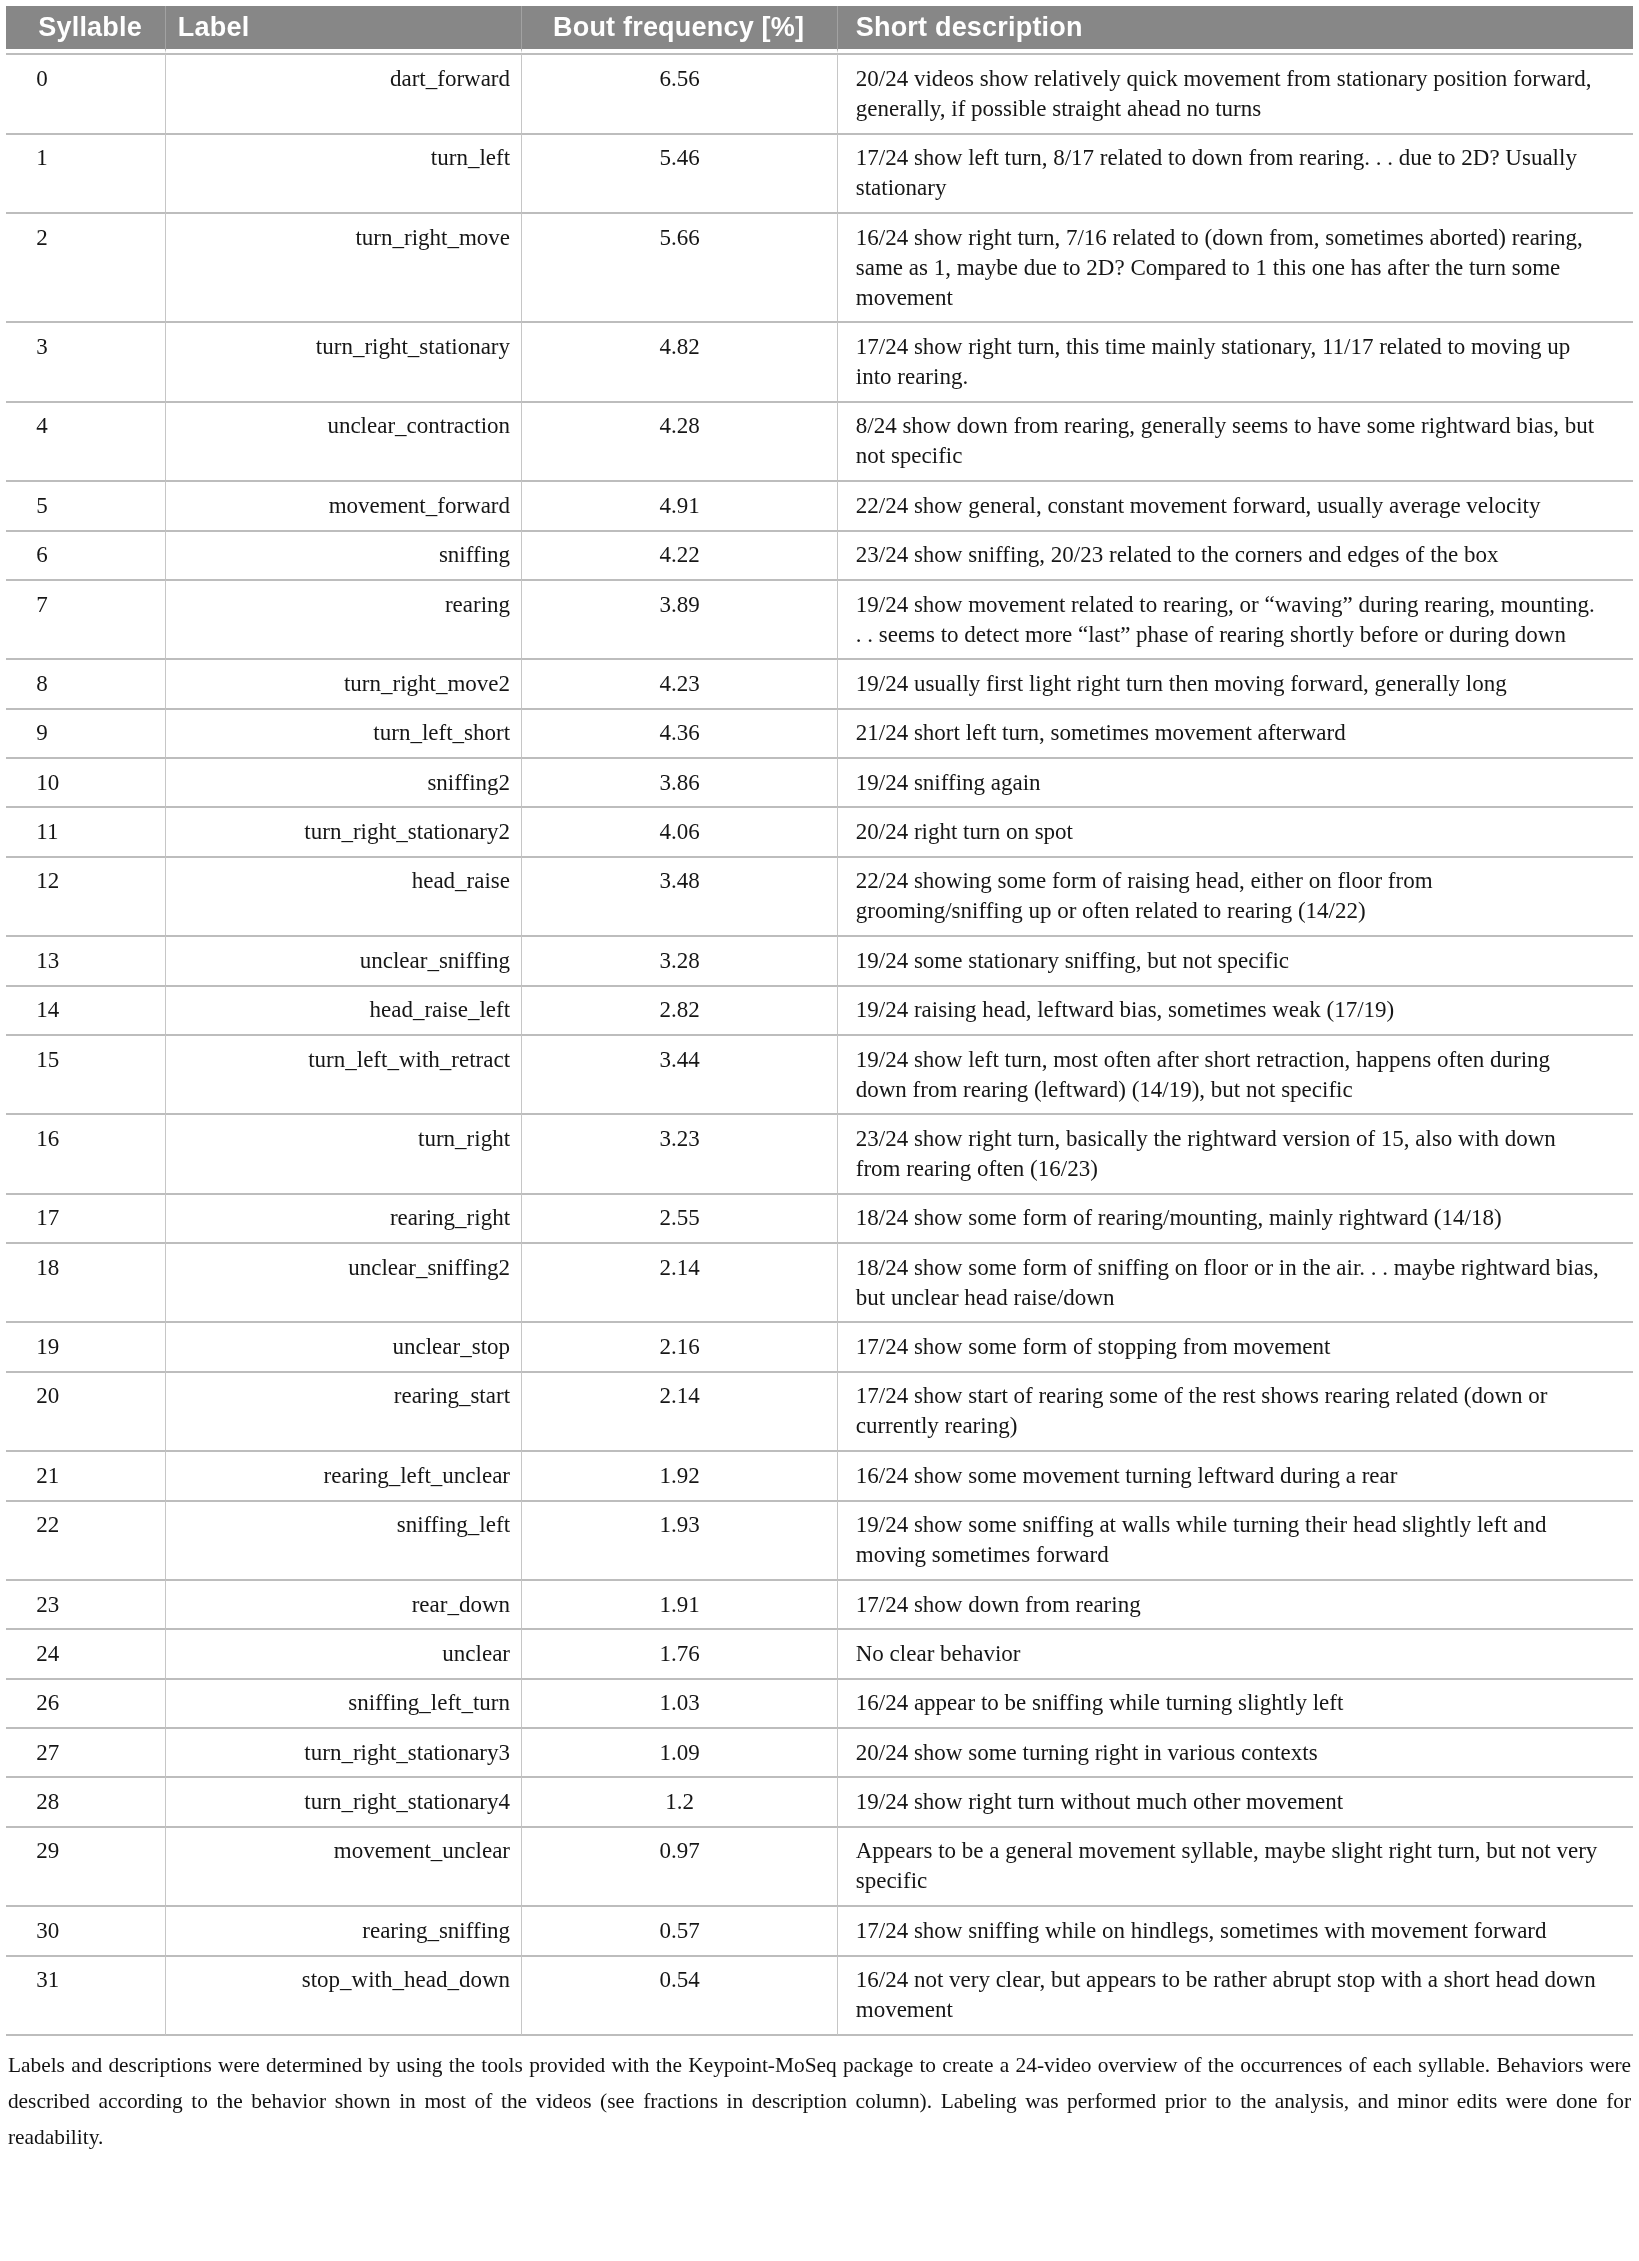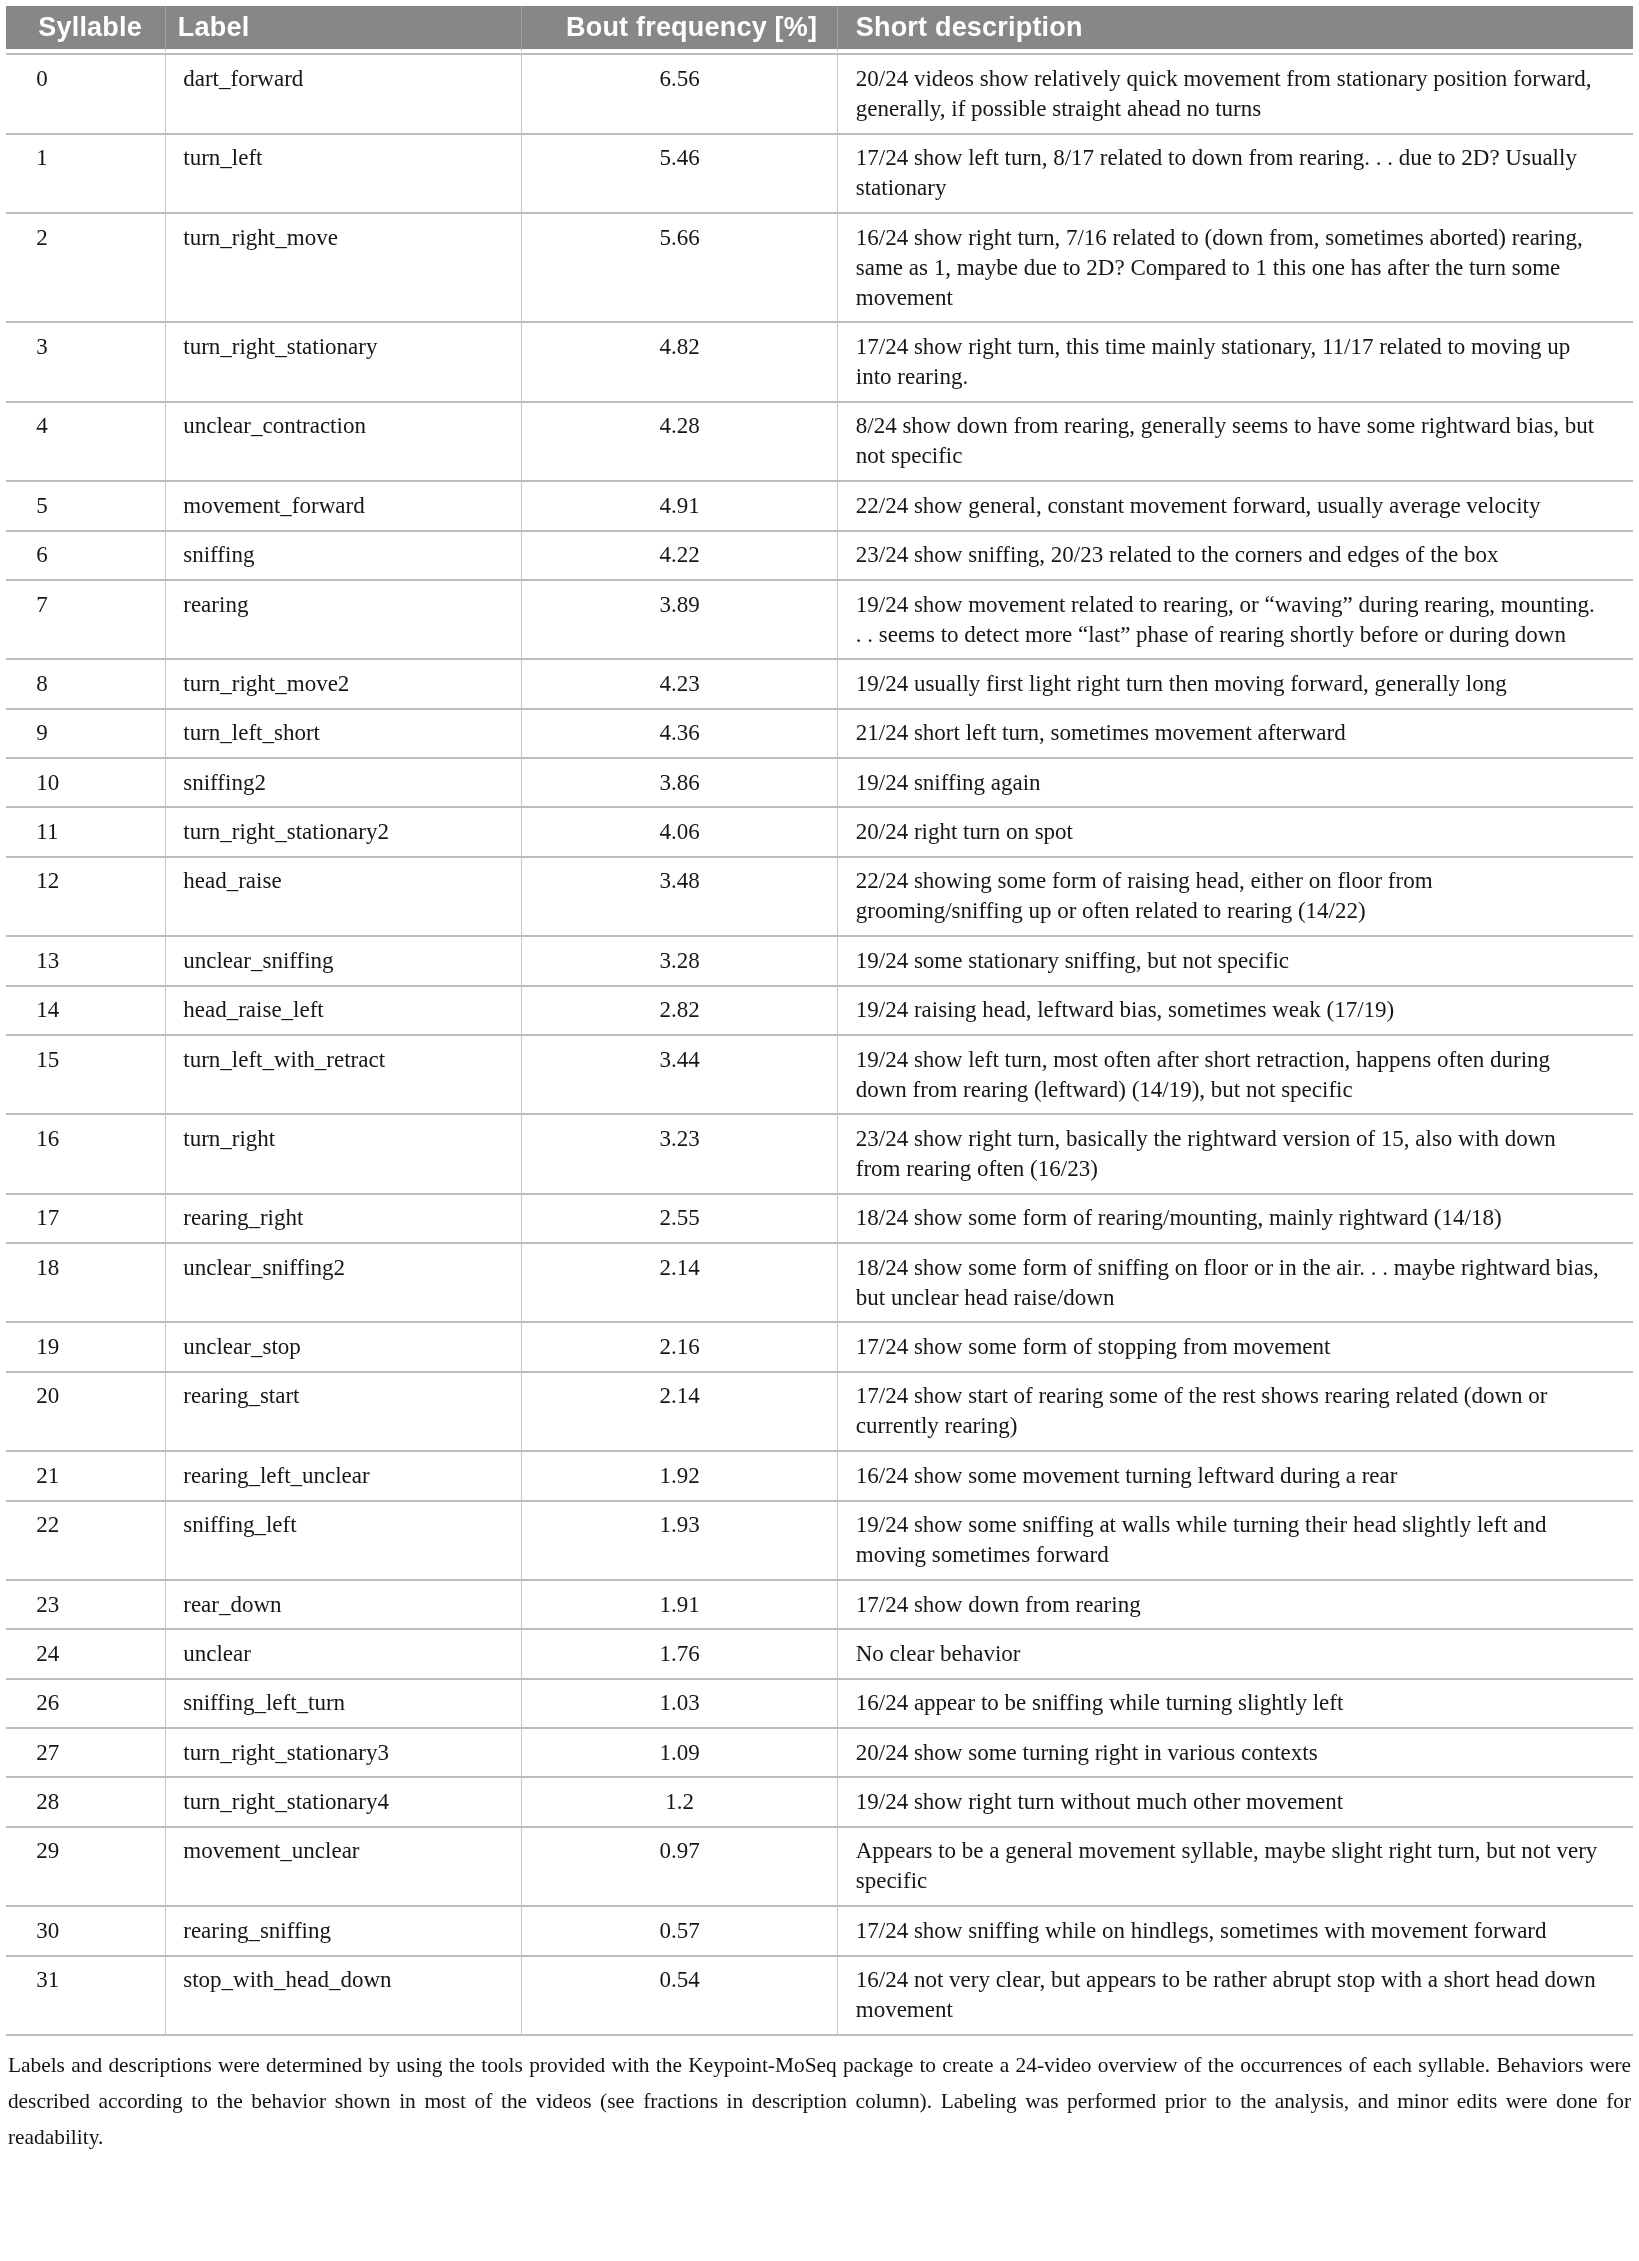--- a/index.html
+++ b/index.html
@@ -25,37 +25,37 @@
     font-size:27px;
     font-weight:600;
     letter-spacing:0.2px;
     text-align:left;
     height:43px;
     vertical-align:middle;
     padding:0 8px 0 20.6px;
     border-bottom:4px solid #ffffff;
   }
   thead th.col-syllable{padding-left:32px;}
-  thead th.col-freq{padding-left:44px;}
+  thead th.col-freq{padding-left:31px;}
   thead th.col-desc{padding-left:17.4px;}
   thead th + th{border-left:1.6px solid var(--header-sep);padding-left:12px;}
   tbody td{
     font-size:23px;
     line-height:30px;
     vertical-align:top;
     padding:8.7px 11px;
     border-top:2.4px solid var(--row-border);
     background:#ffffff;
     word-wrap:break-word;
   }
   tbody tr:last-child td{border-bottom:2.4px solid var(--row-border);}
   tbody td + td{border-left:1.6px solid var(--col-border);}
   tbody td.col-syllable{padding-left:30px;border-left:1.6px solid var(--col-border);}
   tbody td.col-syllable{border-left:none;}
-  tbody td.col-label{padding-left:17.4px;}
+  tbody td.col-label{padding-left:17.4px;text-align:right;}
   tbody td.col-freq{text-align:center;}
   tbody td.col-desc{padding-left:17.4px;padding-right:33px;}
   .footnote{
     margin:11px 1.6px 0 1.6px;
     font-size:21.4px;
     line-height:36px;
     text-align:justify;
     color:#121212;
   }
 </style>

